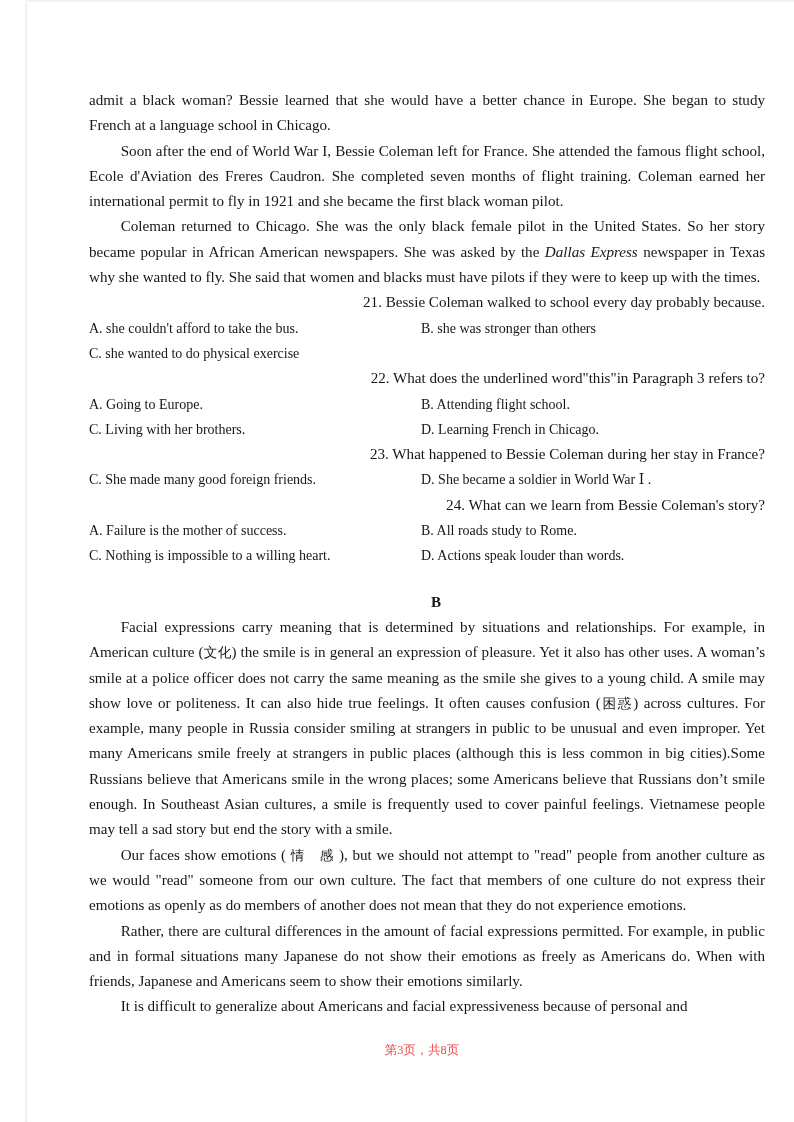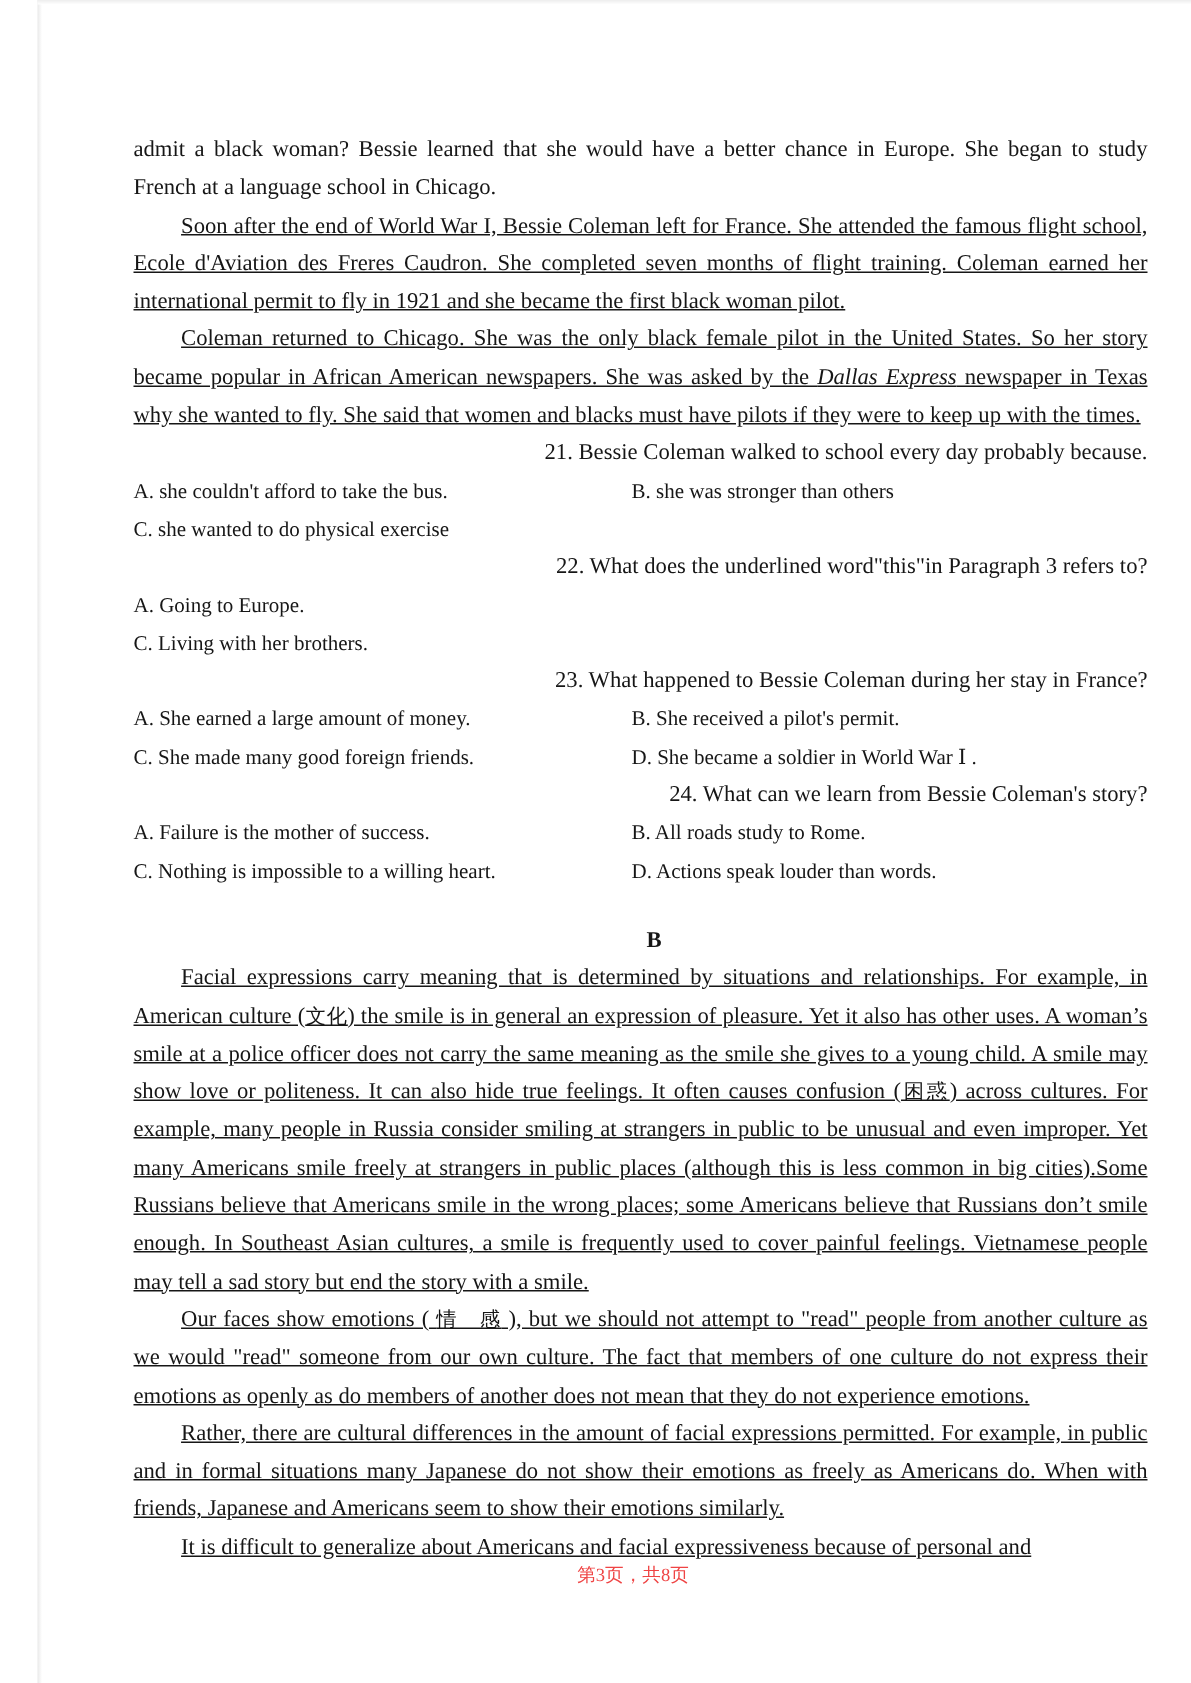--- a/index.html
+++ b/index.html
@@ -51,21 +51,20 @@
   p.para {
     margin: 0;
     font-size: 15.1px;
     line-height: 25.3px;
     text-align: justify;
     text-justify: inter-word;
     text-indent: 0;
   }
   p.para.indent {
     text-indent: 2.1em;
-    text-decoration: underline;
   }
   .italic { font-style: italic; }
 
   .qline {
     margin: 0;
     font-size: 15.1px;
     line-height: 25.3px;
     text-align: right;
     white-space: nowrap;
   }
@@ -134,30 +133,28 @@
       <span class="opt-a">A. she couldn't afford to take the bus.</span>
       <span class="opt-b">B. she was stronger than others</span>
     </div>
     <div class="opts">
       <span class="opt-a">C. she wanted to do physical exercise</span>
     </div>
 
     <p class="qline">22. What does the underlined word"this"in Paragraph 3 refers to?</p>
     <div class="opts">
       <span class="opt-a">A. Going to Europe.</span>
+      <span class="opt-b">B. Attending flight school.</span>
     </div>
     <div class="opts">
       <span class="opt-a">C. Living with her brothers.</span>
+      <span class="opt-b">D. Learning French in Chicago.</span>
     </div>
 
     <p class="qline">23. What happened to Bessie Coleman during her stay in France?</p>
-    <div class="opts">
-      <span class="opt-a">A. She earned a large amount of money.</span>
-      <span class="opt-b">B. She received a pilot's permit.</span>
-    </div>
     <div class="opts">
       <span class="opt-a">C. She made many good foreign friends.</span>
       <span class="opt-b">D. She became a soldier in World War Ⅰ .</span>
     </div>
 
     <p class="qline">24. What can we learn from Bessie Coleman's story?</p>
     <div class="opts">
       <span class="opt-a">A. Failure is the mother of success.</span>
       <span class="opt-b">B. All roads study to Rome.</span>
     </div>

